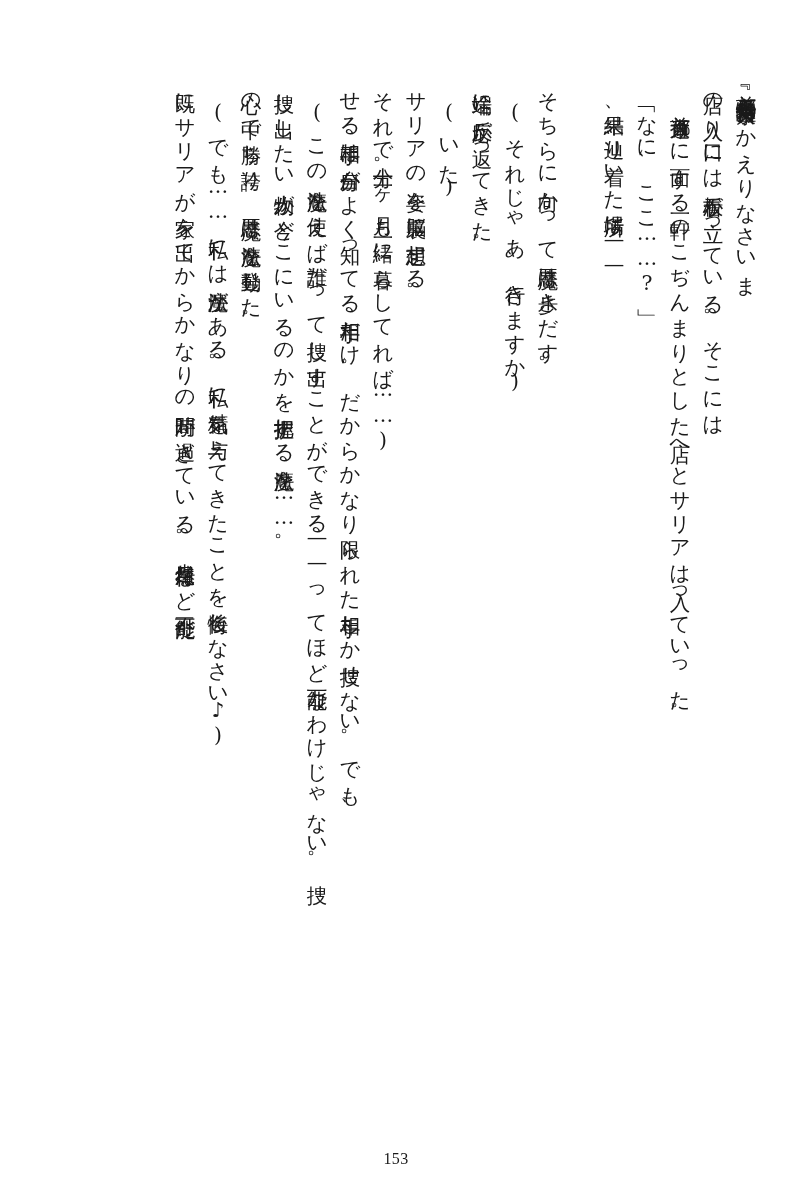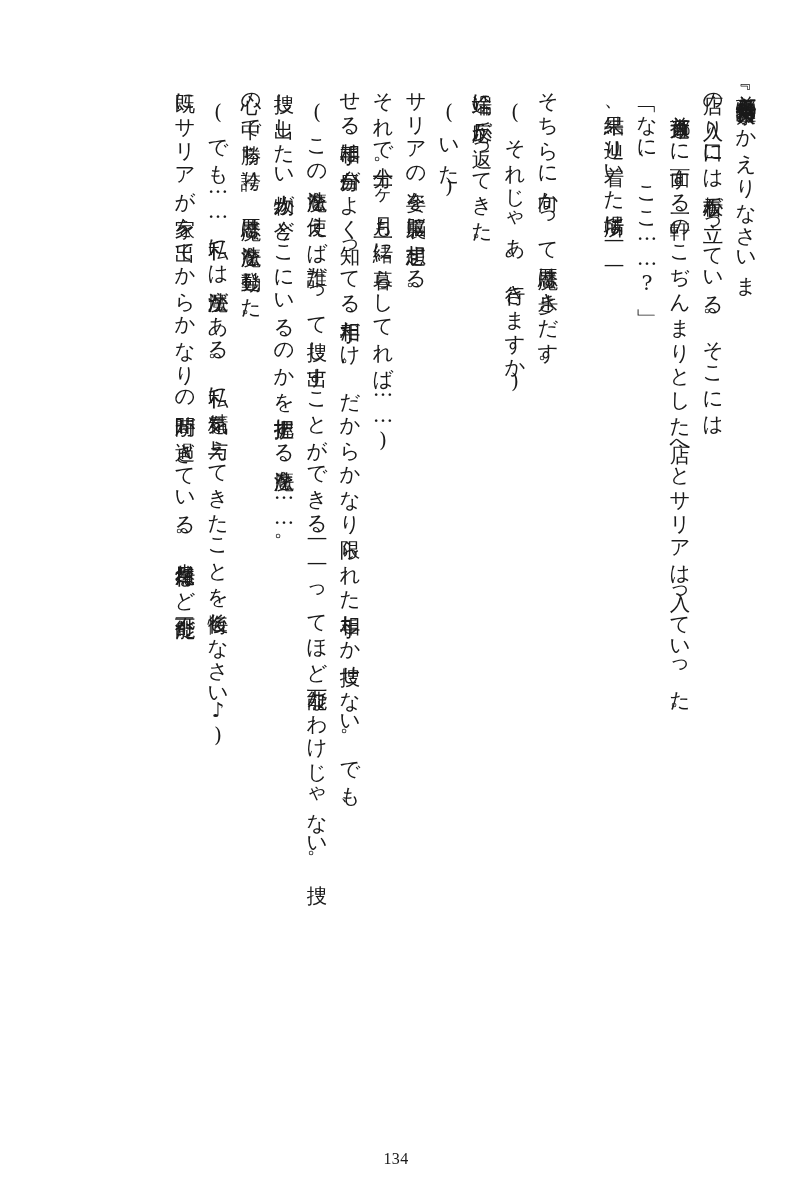--- a/index.html
+++ b/index.html
@@ -85,15 +85,15 @@
     <div class="column indent">(それじゃあ、行きますか)</div>
     <div class="column">そちらに向かって悪魔は歩きだす。</div>
     <div class="column"></div>
     <div class="column indent">結果、辿り着いた場所は——</div>
     <div class="column indent">「なに、ここ……?」</div>
     <div class="column indent">首都大通りに面する一軒のこぢんまりとした店へとサリアは入っていった。</div>
     <div class="column">店の入り口には看板が立っている。そこには</div>
     <div class="column">『首都名物元祖侍女喫茶おかえりなさいま</div>
   </div>
 
-  <div id="page-number">134</div>
+  <div id="page-number">153</div>
 
 </div>
 
 </body></html>

